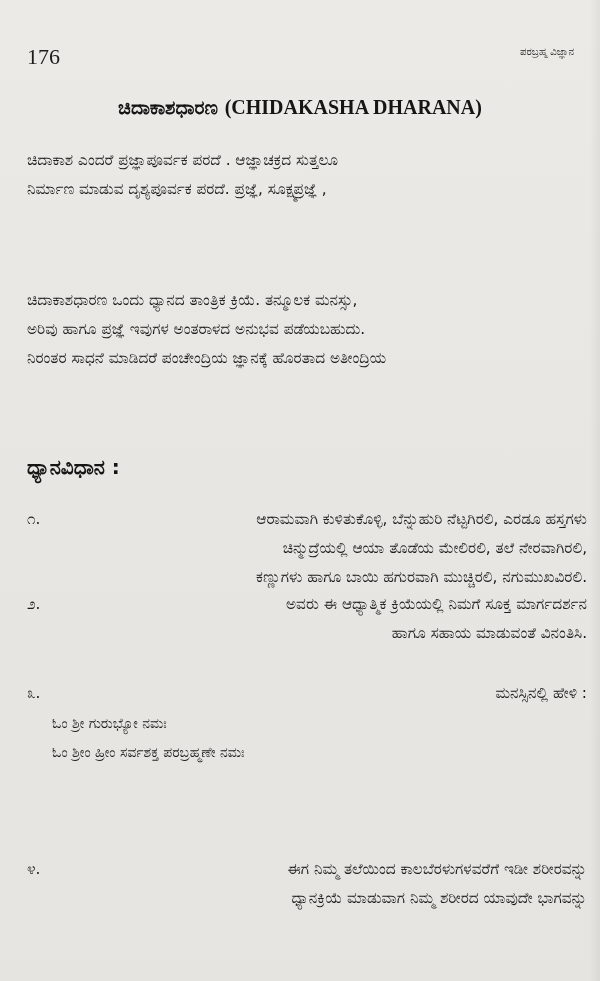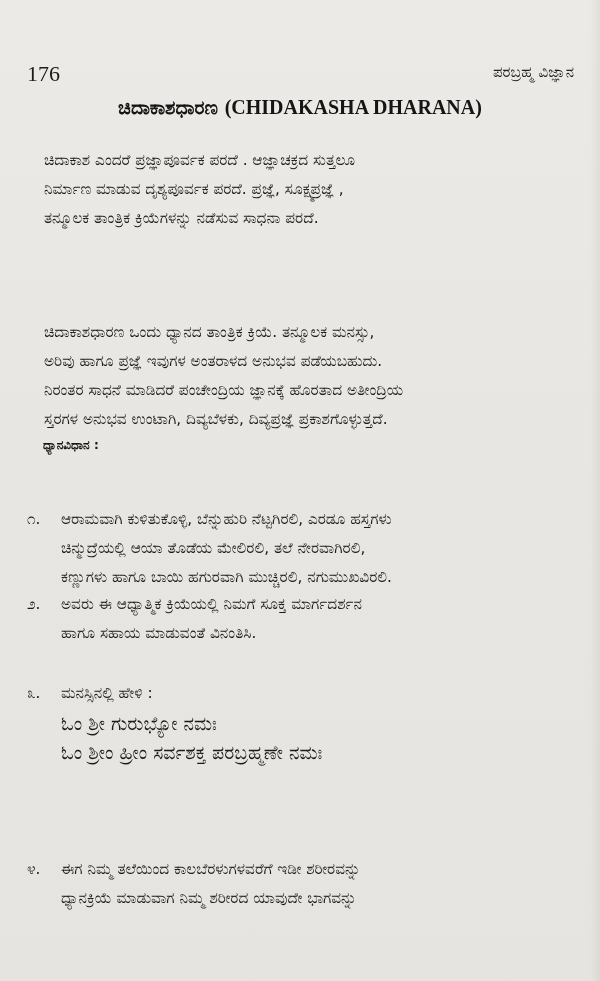--- a/index.html
+++ b/index.html
@@ -16,103 +16,103 @@
       color: #1a1a1a;
     }
     .page {
       position: absolute;
       left: 0; top: 0;
       width: 600px; height: 981px;
       background: linear-gradient(180deg, #eceae6 0%, #e8e6e2 50%, #e6e4e0 100%);
     }
     .running-head {
       position: absolute;
-      top: 61px;
+      top: 44px;
       left: 27px;
       right: 26px;
       height: 28px;
       text-decoration: underline;
     }
     .page-number {
       position: absolute;
       left: 0;
       top: 0;
       font-family: "Liberation Serif", serif;
       font-size: 22px;
       color: #1c1c1c;
     }
     .book-title {
       position: absolute;
       right: 0;
       top: 2px;
-      font-size: 15px;
+      font-size: 10px;
       color: #222;
     }
     .section-title {
       position: absolute;
       top: 96px;
       left: 0;
       width: 600px;
       text-align: center;
       font-size: 19px;
       font-weight: bold;
       color: #151515;
     }
     .section-title .latin {
       font-family: "Liberation Serif", serif;
       font-size: 20px;
       font-weight: bold;
     }
     .para {
       position: absolute;
-      left: 44px;
+      left: 27px;
       width: 555px;
       font-size: 15.3px;
       line-height: 29px;
       color: #1b1b1b;
       margin: 0;
     }
     .para .line {
       display: block;
       white-space: nowrap;
     }
     .sub-heading {
       position: absolute;
       left: 27px;
-      top: 438px;
-      font-size: 12px;
+      top: 455px;
+      font-size: 20px;
       font-weight: bold;
       color: #151515;
-      margin-left: 16px;
     }
     .list-item {
       position: absolute;
       left: 27px;
       width: 560px;
       font-size: 15.3px;
       line-height: 29px;
       color: #1b1b1b;
     }
     .list-item .num {
       position: absolute;
       left: 0;
       top: 0;
       width: 30px;
     }
     .list-item .body {
       margin-left: 34px;
+      text-align: right;
     }
     .list-item .line {
       display: block;
       white-space: nowrap;
     }
     .mantra {
       position: absolute;
-      left: 61px;
-      font-size: 19px;
+      left: 52px;
+      font-size: 14px;
       line-height: 29px;
       color: #1b1b1b;
     }
     .mantra .line {
       display: block;
       white-space: nowrap;
     }
     .bleed {
       position: absolute;
       right: 0; top: 0;
@@ -131,28 +131,26 @@
   </div>
 
   <div class="section-title">
     <span>ಚಿದಾಕಾಶಧಾರಣ</span>
     <span class="latin">(CHIDAKASHA DHARANA)</span>
   </div>
 
   <p class="para" style="top:146px;">
     <span class="line">ಚಿದಾಕಾಶ ಎಂದರೆ  ಪ್ರಜ್ಞಾಪೂರ್ವಕ ಪರದೆ .  ಆಜ್ಞಾಚಕ್ರದ ಸುತ್ತಲೂ</span>
     <span class="line">ನಿರ್ಮಾಣ ಮಾಡುವ ದೃಶ್ಯಪೂರ್ವಕ ಪರದೆ.  ಪ್ರಜ್ಞೆ, ಸೂಕ್ಷ್ಮಪ್ರಜ್ಞೆ ,</span>
-    <span class="line">ತನ್ಮೂಲಕ ತಾಂತ್ರಿಕ ಕ್ರಿಯೆಗಳನ್ನು ನಡೆಸುವ ಸಾಧನಾ ಪರದೆ.</span>
   </p>
 
-  <p class="para" style="top:286px;margin-top:32px;">
+  <p class="para" style="top:286px;">
     <span class="line">ಚಿದಾಕಾಶಧಾರಣ ಒಂದು ಧ್ಯಾನದ ತಾಂತ್ರಿಕ ಕ್ರಿಯೆ. ತನ್ಮೂಲಕ ಮನಸ್ಸು,</span>
     <span class="line">ಅರಿವು ಹಾಗೂ ಪ್ರಜ್ಞೆ ಇವುಗಳ ಅಂತರಾಳದ ಅನುಭವ ಪಡೆಯಬಹುದು.</span>
     <span class="line">ನಿರಂತರ ಸಾಧನೆ ಮಾಡಿದರೆ ಪಂಚೇಂದ್ರಿಯ ಜ್ಞಾನಕ್ಕೆ ಹೊರತಾದ ಅತೀಂದ್ರಿಯ</span>
-    <span class="line">ಸ್ತರಗಳ ಅನುಭವ ಉಂಟಾಗಿ, ದಿವ್ಯಬೆಳಕು, ದಿವ್ಯಪ್ರಜ್ಞೆ ಪ್ರಕಾಶಗೊಳ್ಳುತ್ತದೆ.</span>
   </p>
 
   <div class="sub-heading">ಧ್ಯಾನವಿಧಾನ :</div>
 
   <div class="list-item" style="top:505px;">
     <span class="num">೧.</span>
     <div class="body">
       <span class="line">ಆರಾಮವಾಗಿ ಕುಳಿತುಕೊಳ್ಳಿ, ಬೆನ್ನುಹುರಿ ನೆಟ್ಟಗಿರಲಿ, ಎರಡೂ ಹಸ್ತಗಳು</span>
       <span class="line">ಚಿನ್ಮುದ್ರೆಯಲ್ಲಿ ಆಯಾ ತೊಡೆಯ ಮೇಲಿರಲಿ, ತಲೆ ನೇರವಾಗಿರಲಿ,</span>
       <span class="line">ಕಣ್ಣುಗಳು ಹಾಗೂ ಬಾಯಿ ಹಗುರವಾಗಿ ಮುಚ್ಚಿರಲಿ, ನಗುಮುಖವಿರಲಿ.</span>

